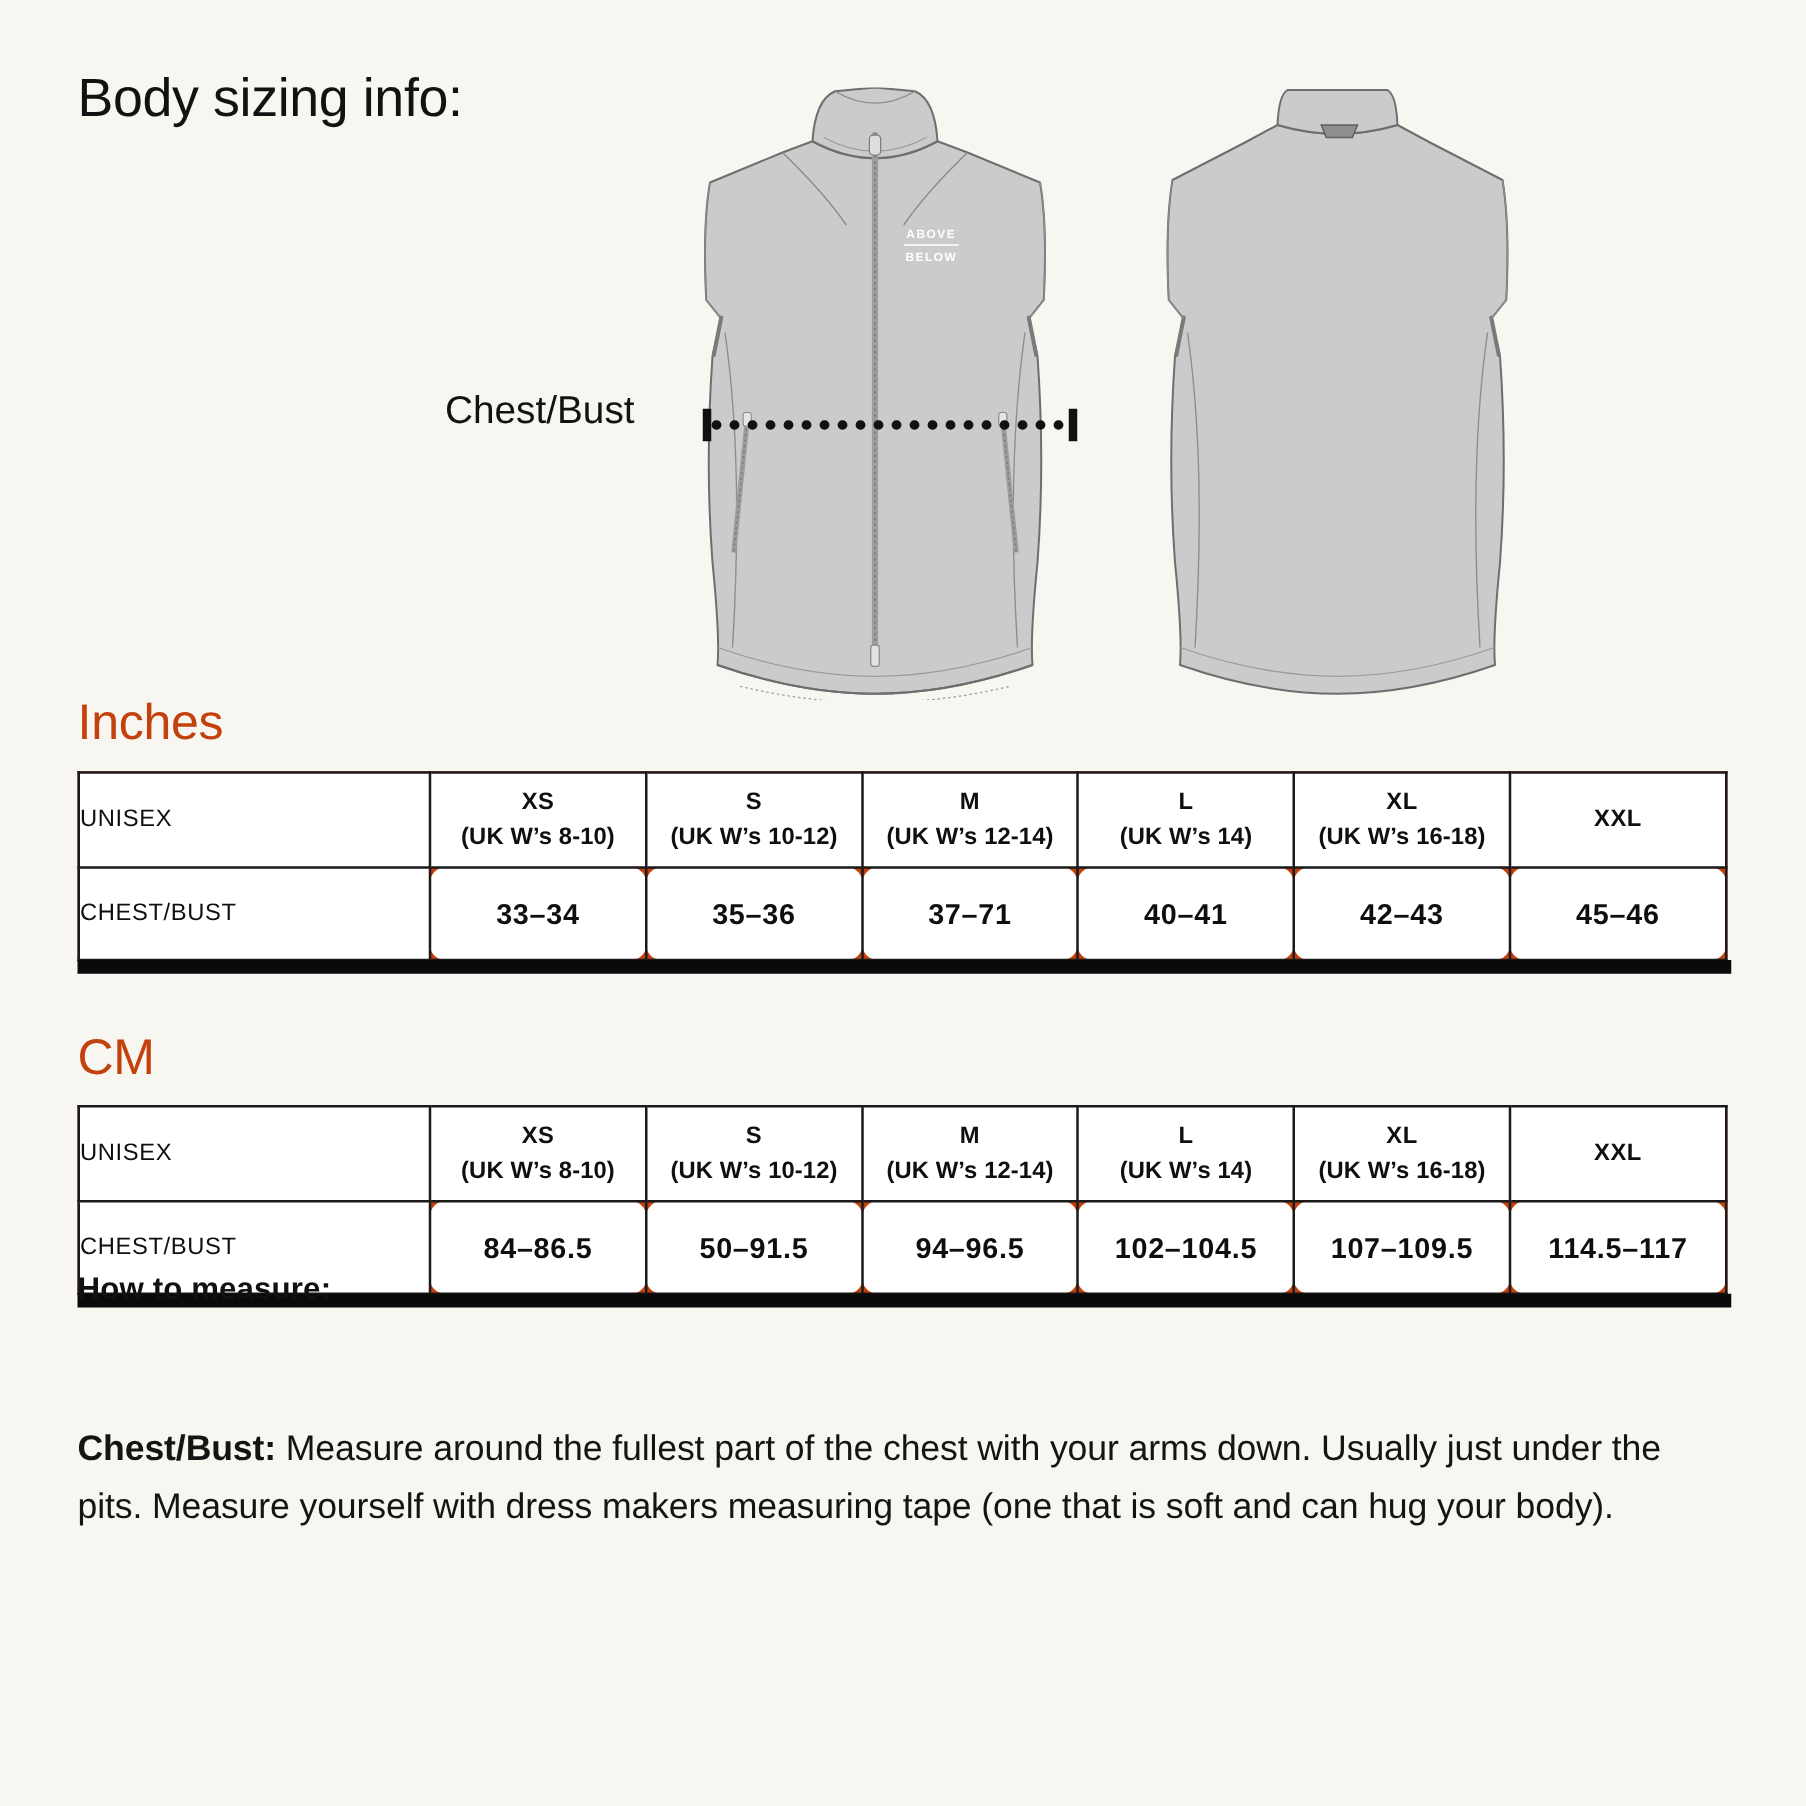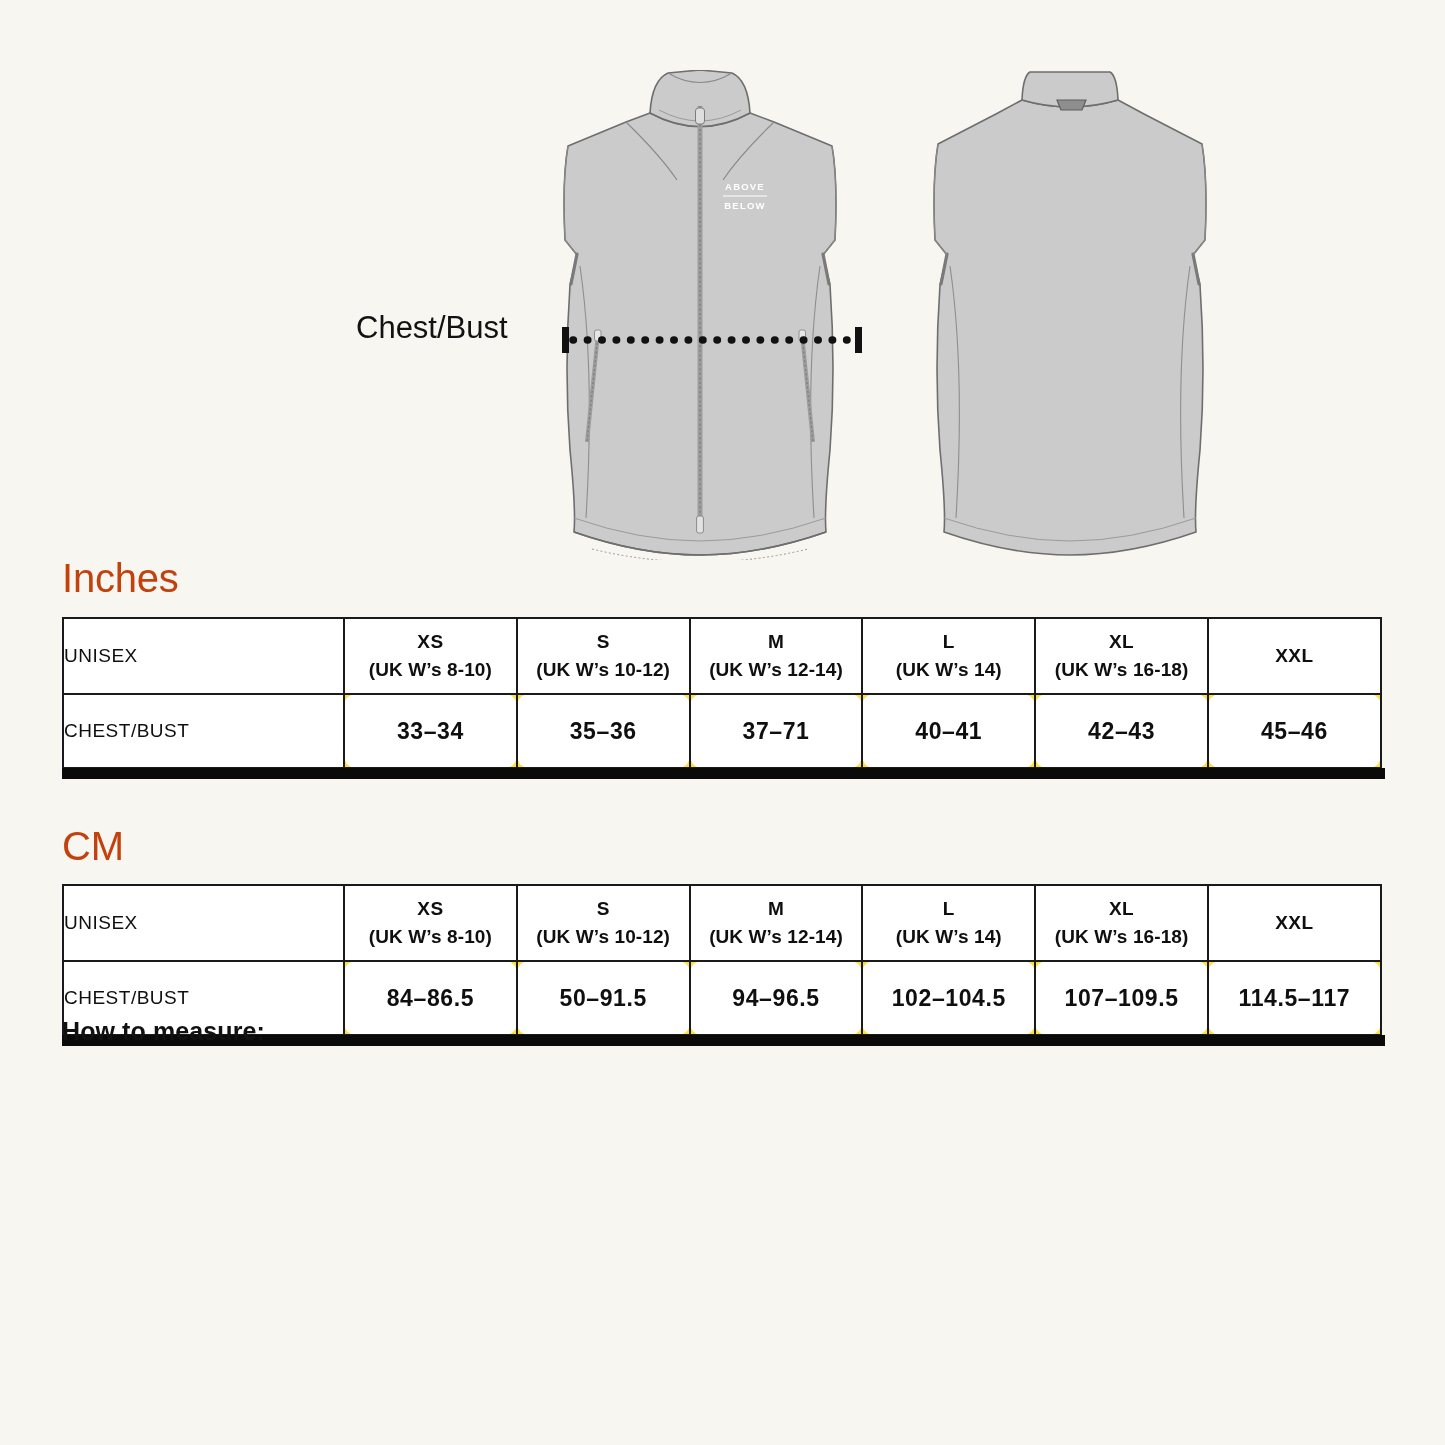--- a/index.html
+++ b/index.html
@@ -88,21 +88,21 @@
     left: 62px;
     width: 1318px;
   }
   .table-inches { top: 617px; }
   .table-cm { top: 884px; }
 
   table.size-table {
     border-collapse: collapse;
     width: 1318px;
     table-layout: fixed;
-    background: #fde047;
+    background: #c2410c;
   }
   table.size-table th,
   table.size-table td {
     border: 2px solid #1a1a1a;
     padding: 0;
     background: #ffffff;
     vertical-align: middle;
   }
   .col-label { width: 281px; }
   .col-size  { width: 172.8px; }
@@ -192,20 +192,21 @@
   }
   .howto-body b {
     font-weight: 700;
   }
 </style>
 </head>
 <body>
 
 <div class="page">
 
+  <div class="page-title">Body sizing info:</div>
 
   <div class="illustration">
 
     <div class="measure-label">Chest/Bust</div>
 
     <svg class="vest-front" width="320" height="490" viewBox="0 0 320 490" xmlns="http://www.w3.org/2000/svg">
 
       <path d="M110 43 L86 52 L28 76 Q22 110 25 170 L37 185 L30 215
                Q24 300 30 380 Q36 440 34 462
                Q100 485 160 485 Q220 485 286 462
@@ -413,14 +414,17 @@
           <td class="val-cell">
             <span>114.5–117</span></td>
         </tr>
       </tbody>
     </table>
     <div class="table-bar"></div>
   </div>
 
   <div class="howto-heading">How to measure:</div>
 
+  <div class="howto-body">
+    <b>Chest/Bust:</b><span> Measure around the fullest part of the chest with your arms down. Usually just under the pits. Measure yourself with dress makers measuring tape (one that is soft and can hug your body).</span>
+  </div>
 
 </div>
 
 </body></html>

